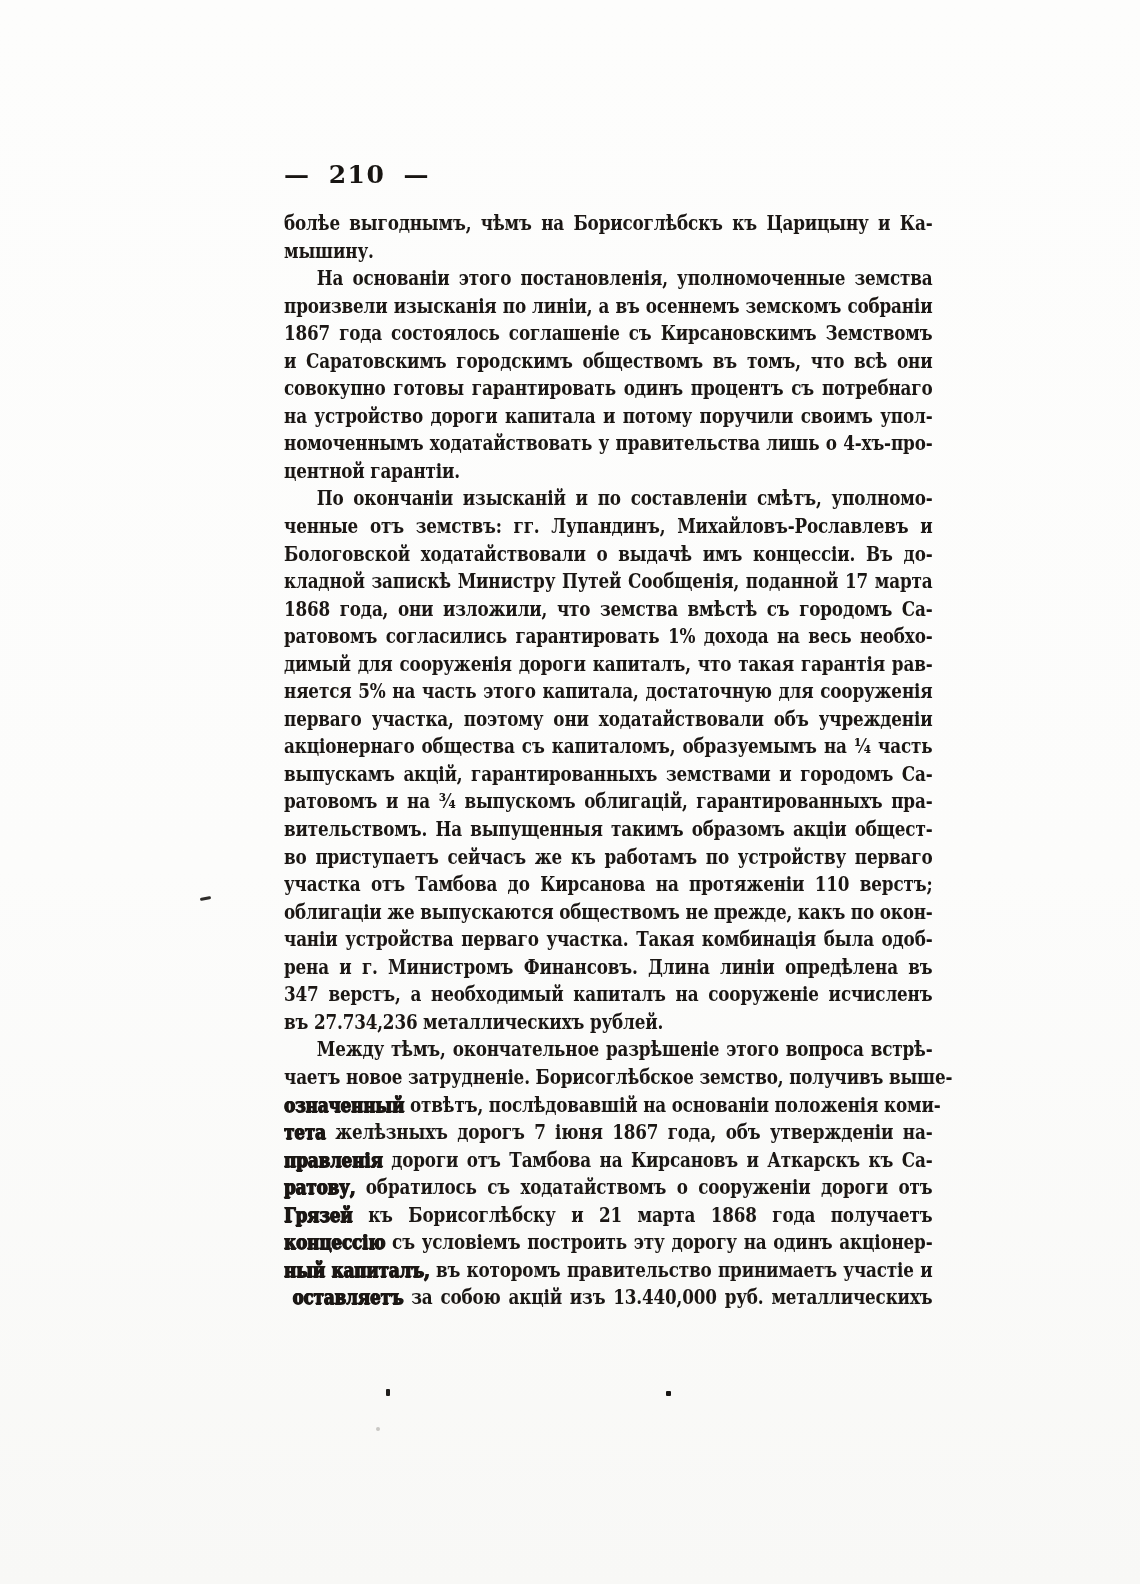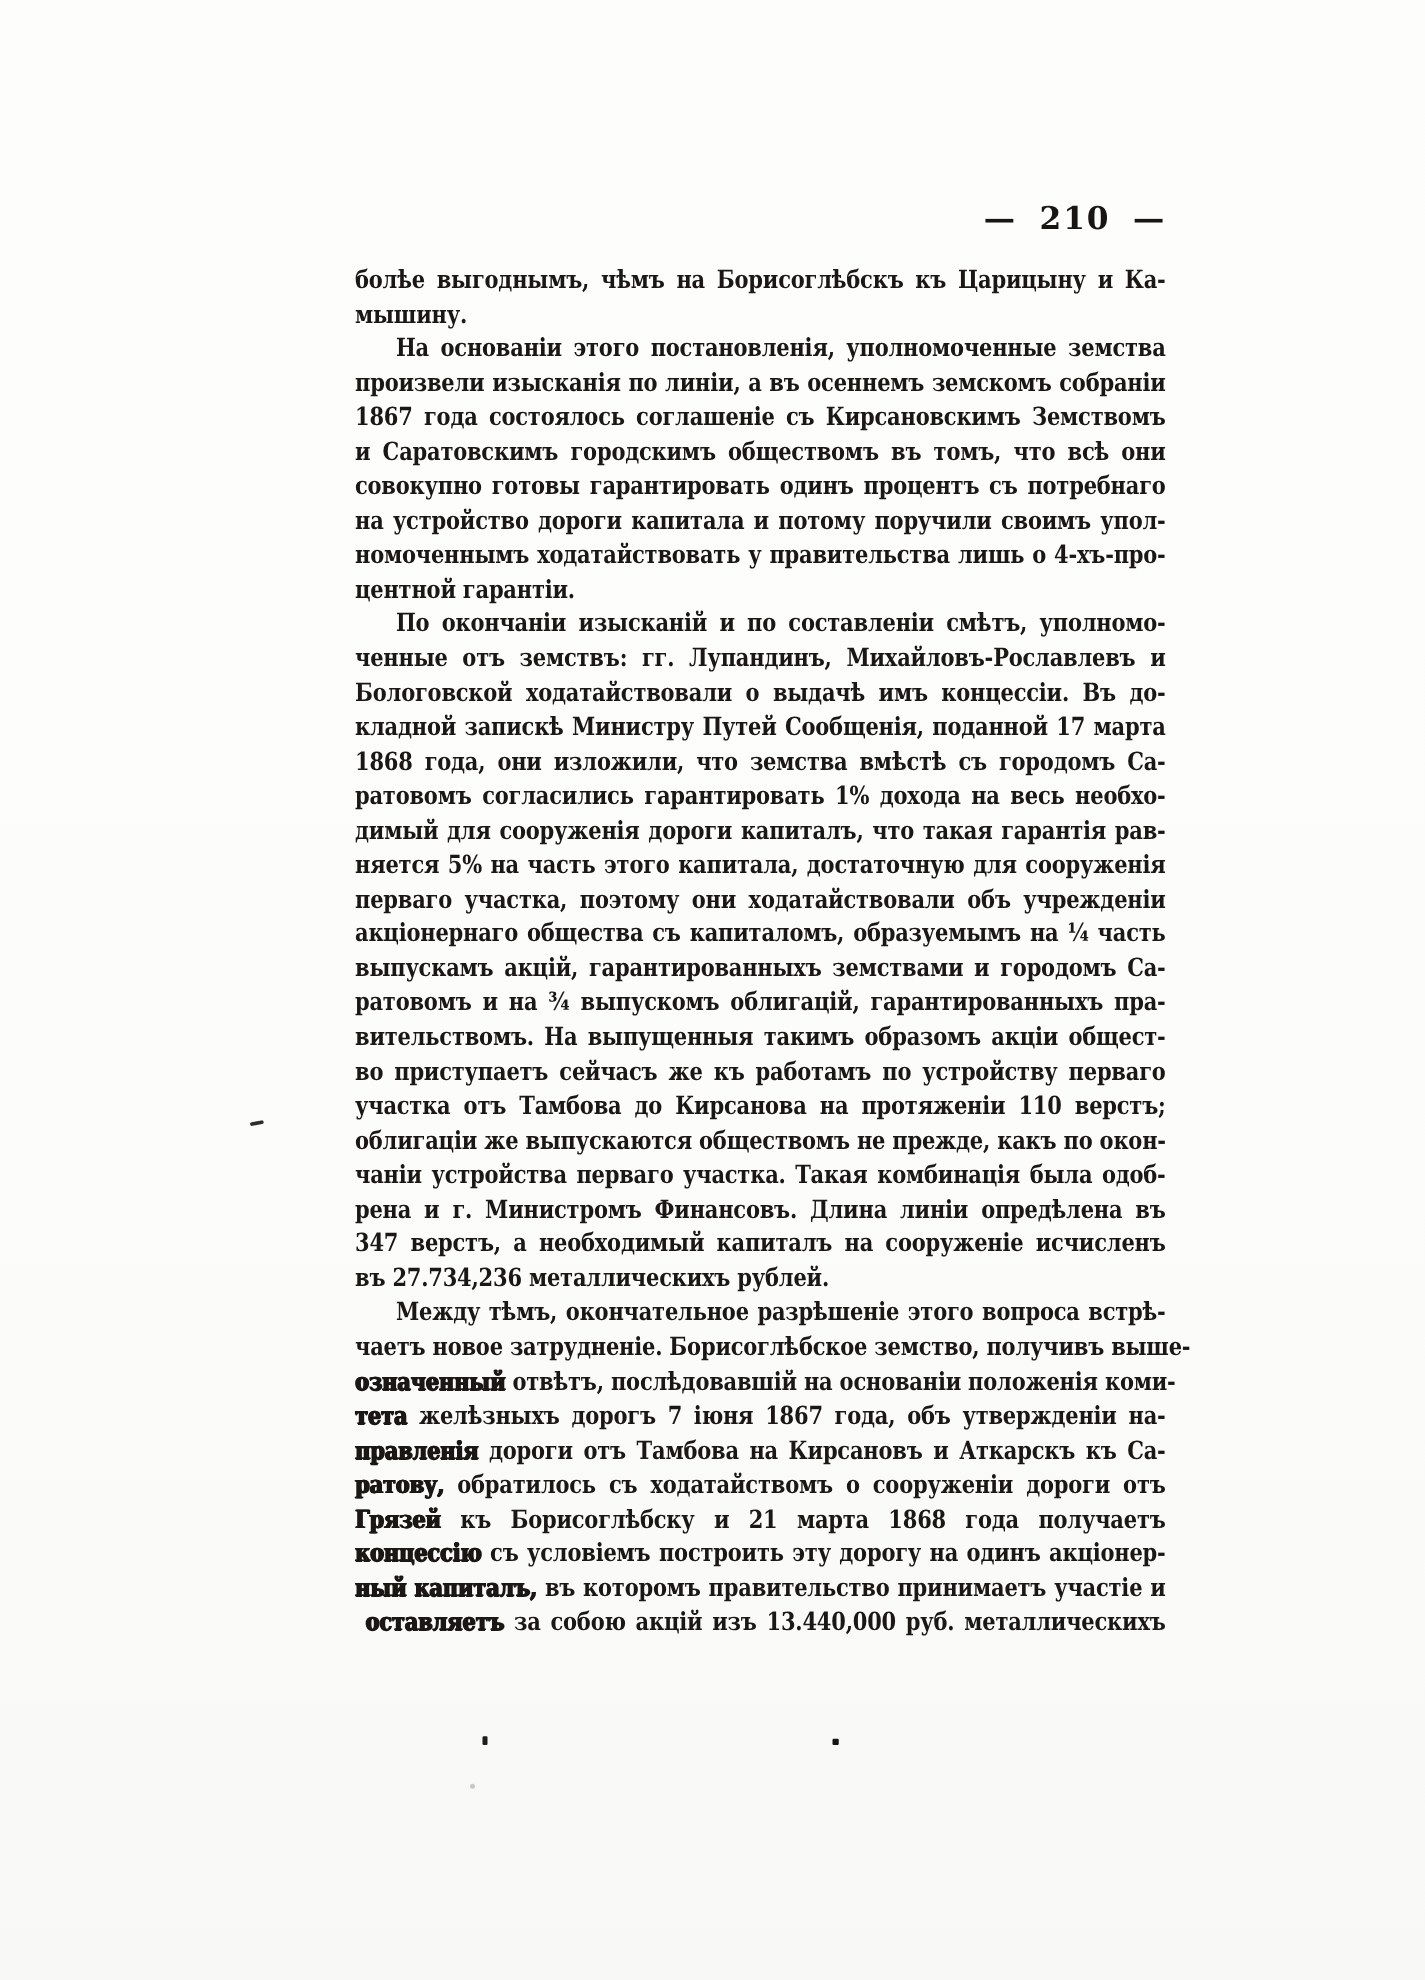--- a/index.html
+++ b/index.html
@@ -11,21 +11,21 @@
     background: linear-gradient(180deg, #fdfdfc 0%, #fcfcfb 55%, #f8f8f6 100%);
     overflow: hidden;
     color: #1b1714;
     font-family: "DejaVu Serif", serif;
   }
   .page-number {
     position: absolute;
     left: 284px;
     top: 160px;
     width: 649px;
-    text-align: right;
+    text-align: left;
     font-size: 25px;
     font-weight: 700;
     letter-spacing: 1.5px;
     word-spacing: 8px;
     color: #181512;
   }
   .text-block {
     position: absolute;
     left: 284px;
     top: 210px;

